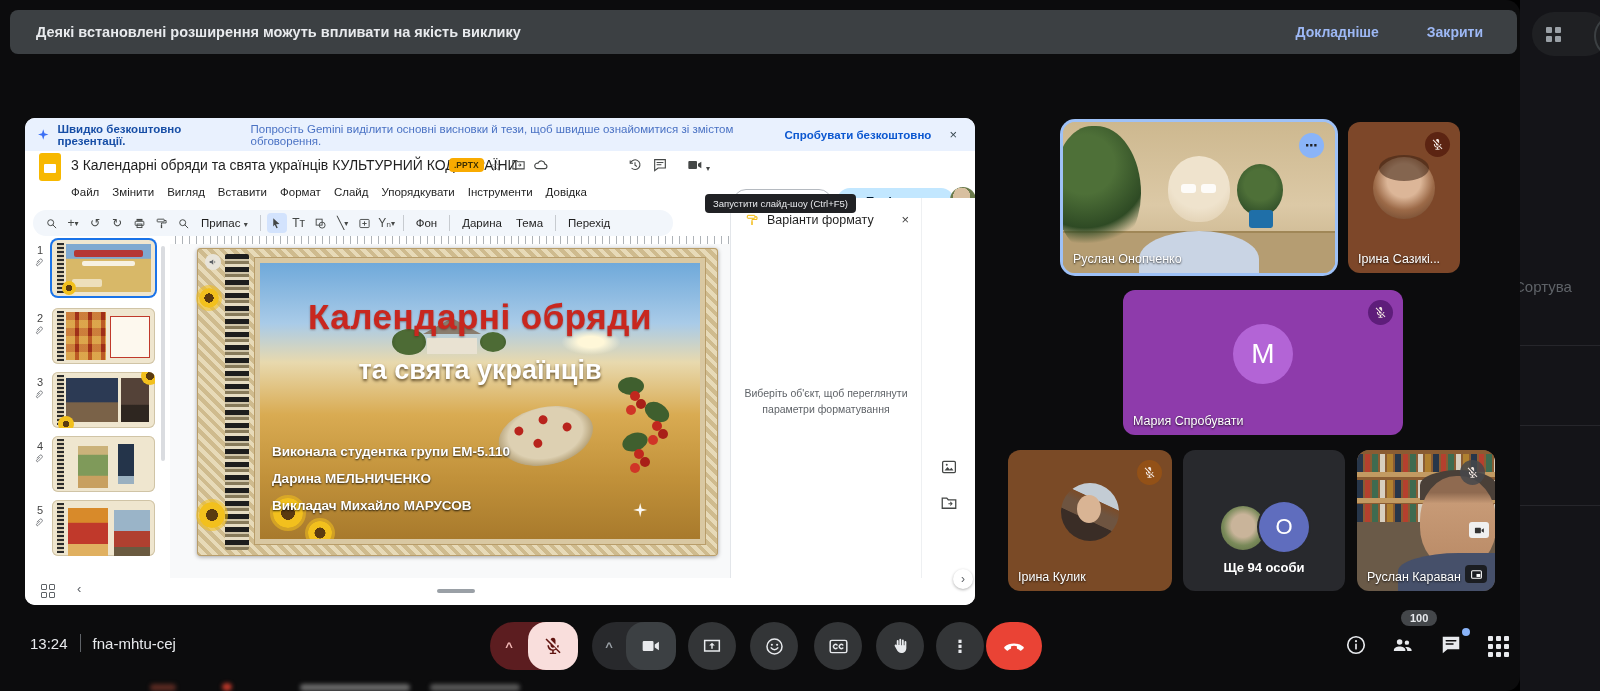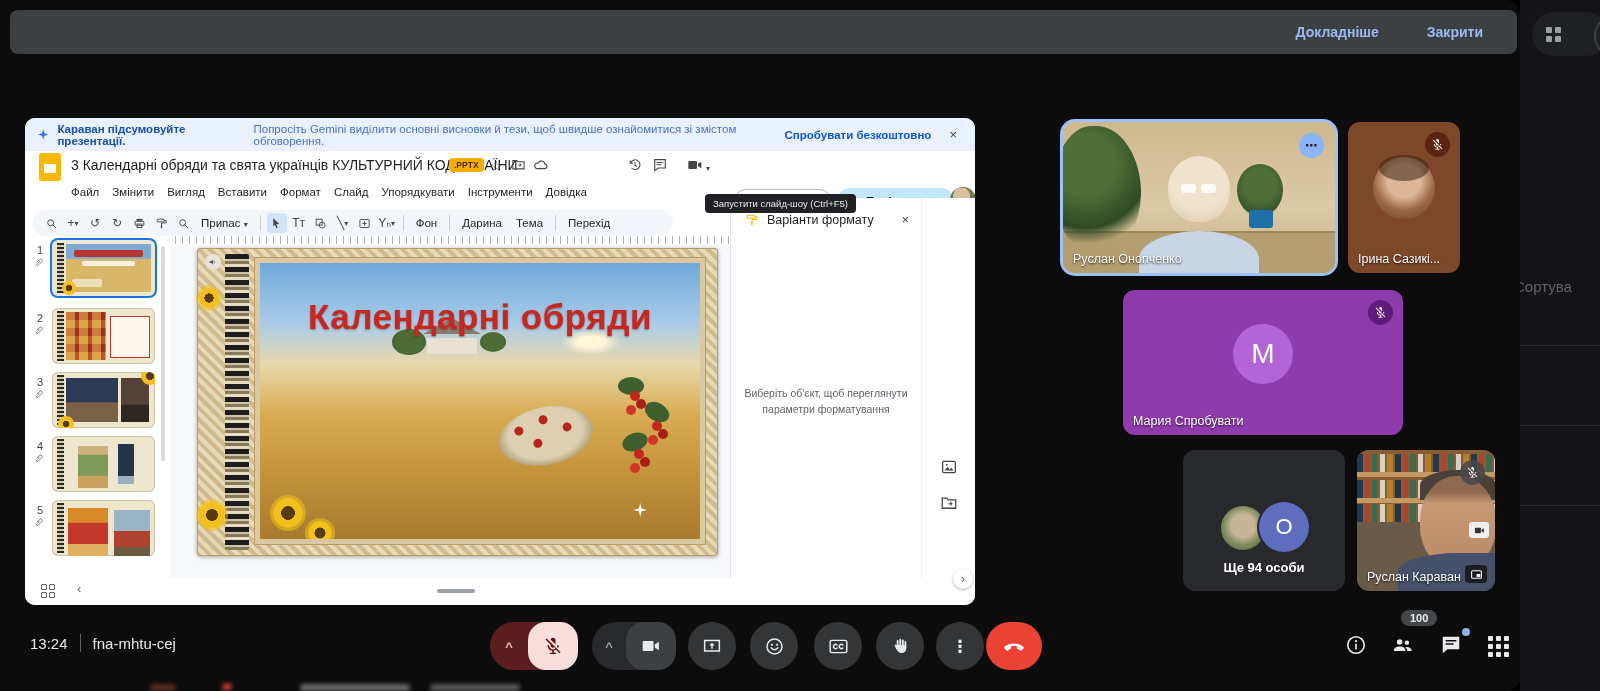--- a/index.html
+++ b/index.html
@@ -286,34 +286,35 @@
   <div class="bg-circle"></div>
   <div class="bg-sort">Сортува</div>
   <div class="bg-row" style="top:345px"></div>
   <div class="bg-row" style="top:425px"></div>
   <div class="bg-row" style="top:505px"></div>
 </div>
 
 <div class="meet">
 
   <div class="warn">
+    <span class="warn-text">Деякі встановлені розширення можуть впливати на якість виклику</span>
     <span class="warn-links">
       <span class="warn-link">Докладніше</span>
       <span class="warn-link">Закрити</span>
     </span>
   </div>
 
 
   <div class="slideswin">
 
     <div class="gembar">
       <svg width="13" height="13" viewBox="0 0 24 24">
           <path fill="#3b6ff5" d="M12 2l2.4 7.6L22 12l-7.6 2.4L12 22l-2.4-7.6L2 12l7.6-2.4z"></path>
         </svg>
-      <span class="gem-lead">Караван підсумовуйте презентації.</span>
+      <span class="gem-lead">Швидко безкоштовно презентації.</span>
       <span class="gem-body">Попросіть Gemini виділити основні висновки й тези, щоб швидше ознайомитися зі змістом обговорення.</span>
       <span class="gem-cta">Спробувати безкоштовно</span>
       <span class="gem-x">×</span>
     </div>
 
     <div class="titlebar">
       <div class="slides-logo"></div>
       <div class="doc-title">3 Календарні обряди та свята українців КУЛЬТУРНИЙ КОД УКРАЇНИ</div>
       <div class="pptx">.PPTX</div>
       <div class="tb-ic" style="left:465px"><span style="font-size:14px;color:#444">☆</span></div>
@@ -516,37 +517,43 @@
       <div class="spiral"></div>
       <div class="sunflower strip-flower" style="top:40px;width:20px;height:20px"></div>
       <div class="sunflower strip-flower" style="bottom:28px;width:26px;height:26px"></div>
       <div class="photo">
         <div class="sun"></div>
         <div class="roof"></div>
         <div class="house"></div>
         <div class="tree" style="left:30%;top:24%"></div>
         <div class="tree" style="left:50%;top:25%;width:26px;height:20px"></div>
         <div class="s-title1">Календарні обряди</div>
+        <div class="s-title2">та свята українців</div>
         <div class="wreath">
           <i style="left:18px;top:14px"></i>
             <i style="left:44px;top:8px"></i>
             <i style="left:66px;top:20px"></i>
             <i style="left:34px;top:30px"></i>
         </div>
         <div class="kalyna">
           <b style="left:6px;top:4px"></b>
             <b style="left:32px;top:30px;transform:rotate(30deg)"></b>
             <b style="left:10px;top:60px;transform:rotate(-20deg)"></b>
           <i style="left:18px;top:18px"></i>
             <i style="left:40px;top:48px"></i>
             <i style="left:22px;top:76px"></i>
         </div>
         <div class="sunflower" style="left:3%;bottom:4%;width:30px;height:30px"></div>
         <div class="sunflower" style="left:11%;bottom:-2%;width:24px;height:24px"></div>
         <div class="sparkle"></div>
+        <div class="credits">
+          <div>Виконала студентка групи ЕМ-5.110</div>
+          <div>Дарина МЕЛЬНИЧЕНКО</div>
+          <div>Викладач Михайло МАРУСОВ</div>
+        </div>
       </div>
     </div>
 
     <div class="fpanel">
       <div class="fp-head">
         <svg class="fp-roller" viewBox="0 0 24 24" style="color:#f2b600">
             <use href="#i-roller"></use>
           </svg>
         <span class="fp-title">Варіанти формату</span>
         <span class="fp-x">×</span>
@@ -607,20 +614,29 @@
   <div class="tile" style="left:1123px;top:290px;width:280px;height:145px;background:#8e3bab">
     <div class="avcirc av-m">М</div>
     <div class="micbadge" style="background:#5e1d7a">
         <svg width="13" height="13" viewBox="0 0 24 24">
           <use href="#i-micoff"></use>
         </svg>
       </div>
     <span class="tname">Мария Спробувати</span>
   </div>
 
+  <div class="tile" style="left:1008px;top:450px;width:164px;height:141px;background:#7a4a26">
+    <div class="avcirc av-kul"></div>
+    <div class="micbadge" style="background:#935117">
+        <svg width="13" height="13" viewBox="0 0 24 24">
+          <use href="#i-micoff"></use>
+        </svg>
+      </div>
+    <span class="tname">Ірина Кулик</span>
+  </div>
 
   <div class="tile" style="left:1183px;top:450px;width:162px;height:141px;background:#28292d">
     <div class="avcirc more-av1"></div>
     <div class="avcirc more-av2">О</div>
     <div class="more-label">Ще 94 особи</div>
   </div>
 
   <div class="tile" style="left:1357px;top:450px;width:138px;height:141px;background:#6a5a48">
     <div class="rus-shelf">
       <div class="rus-books" style="top:4px"></div>

